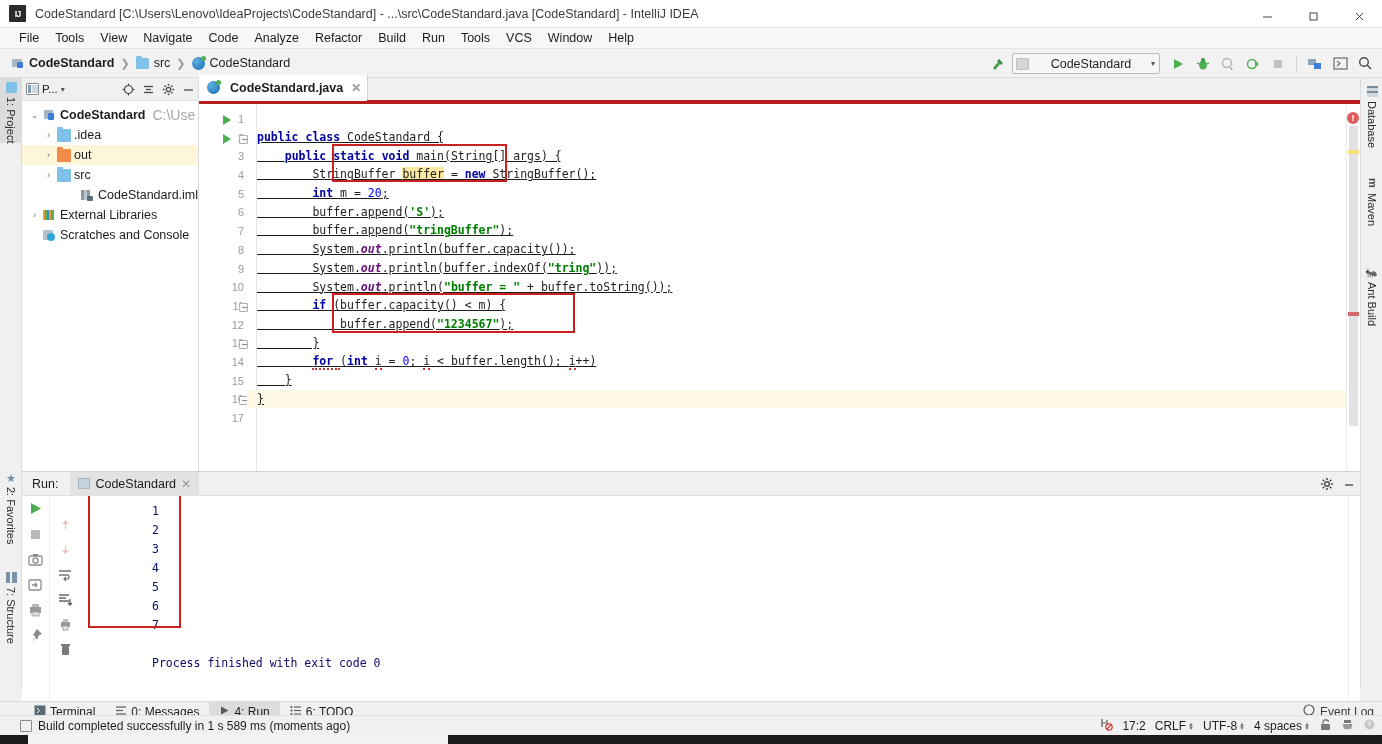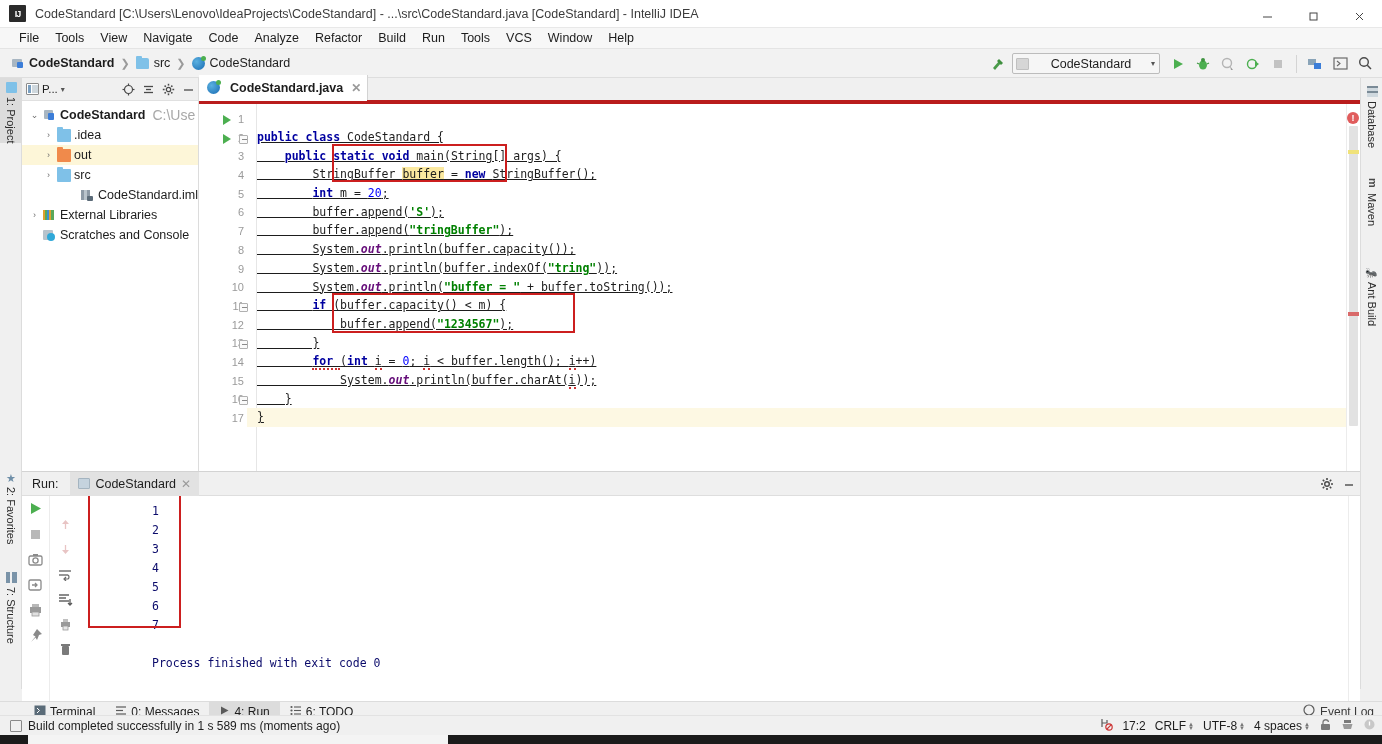--- a/index.html
+++ b/index.html
@@ -196,21 +196,21 @@
     position:absolute;left:0;right:0;bottom:23px;height:20px;background:#f0f0f0;
     border-top:1px solid #dcdcdc;display:flex;align-items:center;padding-left:24px;font-size:12px;
   }
   .btab{ display:flex;align-items:center;gap:4px;padding:0 10px;height:20px;color:#1d1d1d;}
   .btab.sel{ background:#dcdcdc; }
   .bt-right{ position:absolute; right:8px; display:flex; align-items:center; gap:5px; color:#3a3a3a;}
 
   
   .statusbar{
     position:absolute;left:0;right:0;bottom:9px;height:20px;background:#f0f0f0;
-    display:flex;align-items:center;padding-left:10px;font-size:12px;color:#1d1d1d;
+    display:flex;align-items:center;padding-left:20px;font-size:12px;color:#1d1d1d;
     border-top:1px solid #e2e2e2;
   }
   .sb-right{ position:absolute;right:6px;display:flex;align-items:center;gap:9px;}
   .sb-item{ display:flex;align-items:center;gap:2px;}
   .sb-arrows{ display:flex;flex-direction:column;line-height:4px;font-size:6px;color:#777;}
   .taskbar{ position:absolute;left:0;right:0;bottom:0;height:9px;background:#1b1b1b;}
   .taskbar .tb-white{ position:absolute;left:28px;top:0;width:420px;height:9px;background:#f4f4f4;}
   .sb-doc{ width:12px;height:12px;border:1px solid #8a8a8a;border-radius:1px;margin-right:6px;}
 </style>
 </head>
@@ -494,21 +494,20 @@
           <div class="cl">        <span class="kw">int </span>m = <span class="num">20</span>;</div>
           <div class="cl">        buffer.append(<span class="str">'S'</span>);</div>
           <div class="cl">        buffer.append(<span class="str">"tringBuffer"</span>);</div>
           <div class="cl">        System.<span class="fld">out</span>.println(buffer.capacity());</div>
           <div class="cl">        System.<span class="fld">out</span>.println(buffer.indexOf(<span class="str">"tring"</span>));</div>
           <div class="cl">        System.<span class="fld">out</span>.println(<span class="str">"buffer = "</span> + buffer.toString());</div>
           <div class="cl">        <span class="kw">if </span>(buffer.capacity() &lt; m) {</div>
           <div class="cl">            buffer.append(<span class="str">"1234567"</span>);</div>
           <div class="cl">        }</div>
           <div class="cl">        <span class="kw ulerr">for </span>(<span class="kw">int </span><span class="ulerr">i</span> = <span class="num">0</span>; <span class="ulerr">i</span> &lt; buffer.length(); <span class="ulerr">i</span>++)</div>
-          <div class="cl">            System.<span class="fld">out</span>.println(buffer.charAt(<span class="ulerr">i</span>));</div>
           <div class="cl">    }</div>
           <div class="cl cur">}</div>
 
           <div class="redbox" style="left:85px; top:40px; width:175px; height:38px;"></div>
           <div class="redbox" style="left:85px; top:189px; width:243px; height:40px;"></div>
 
         </div>
 
         <div class="rscroll">
           <div class="rs-err">!</div>

